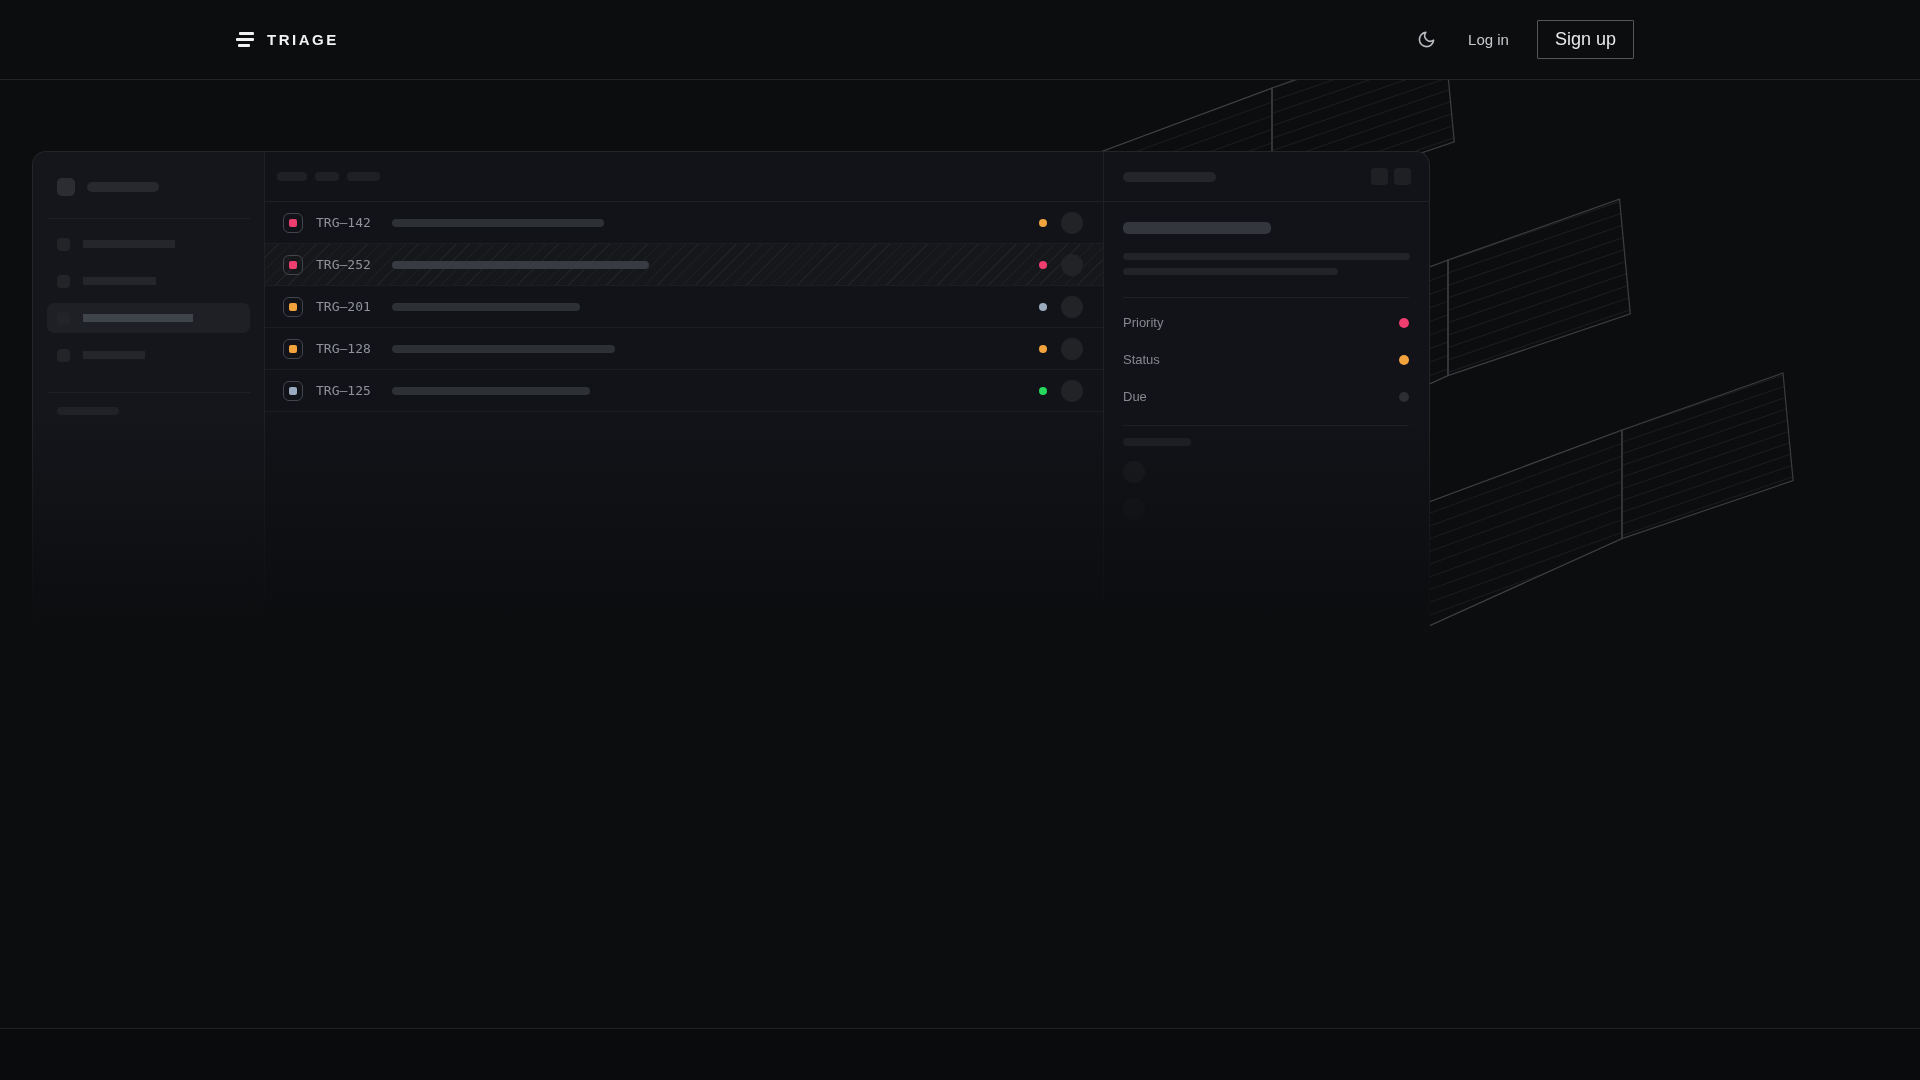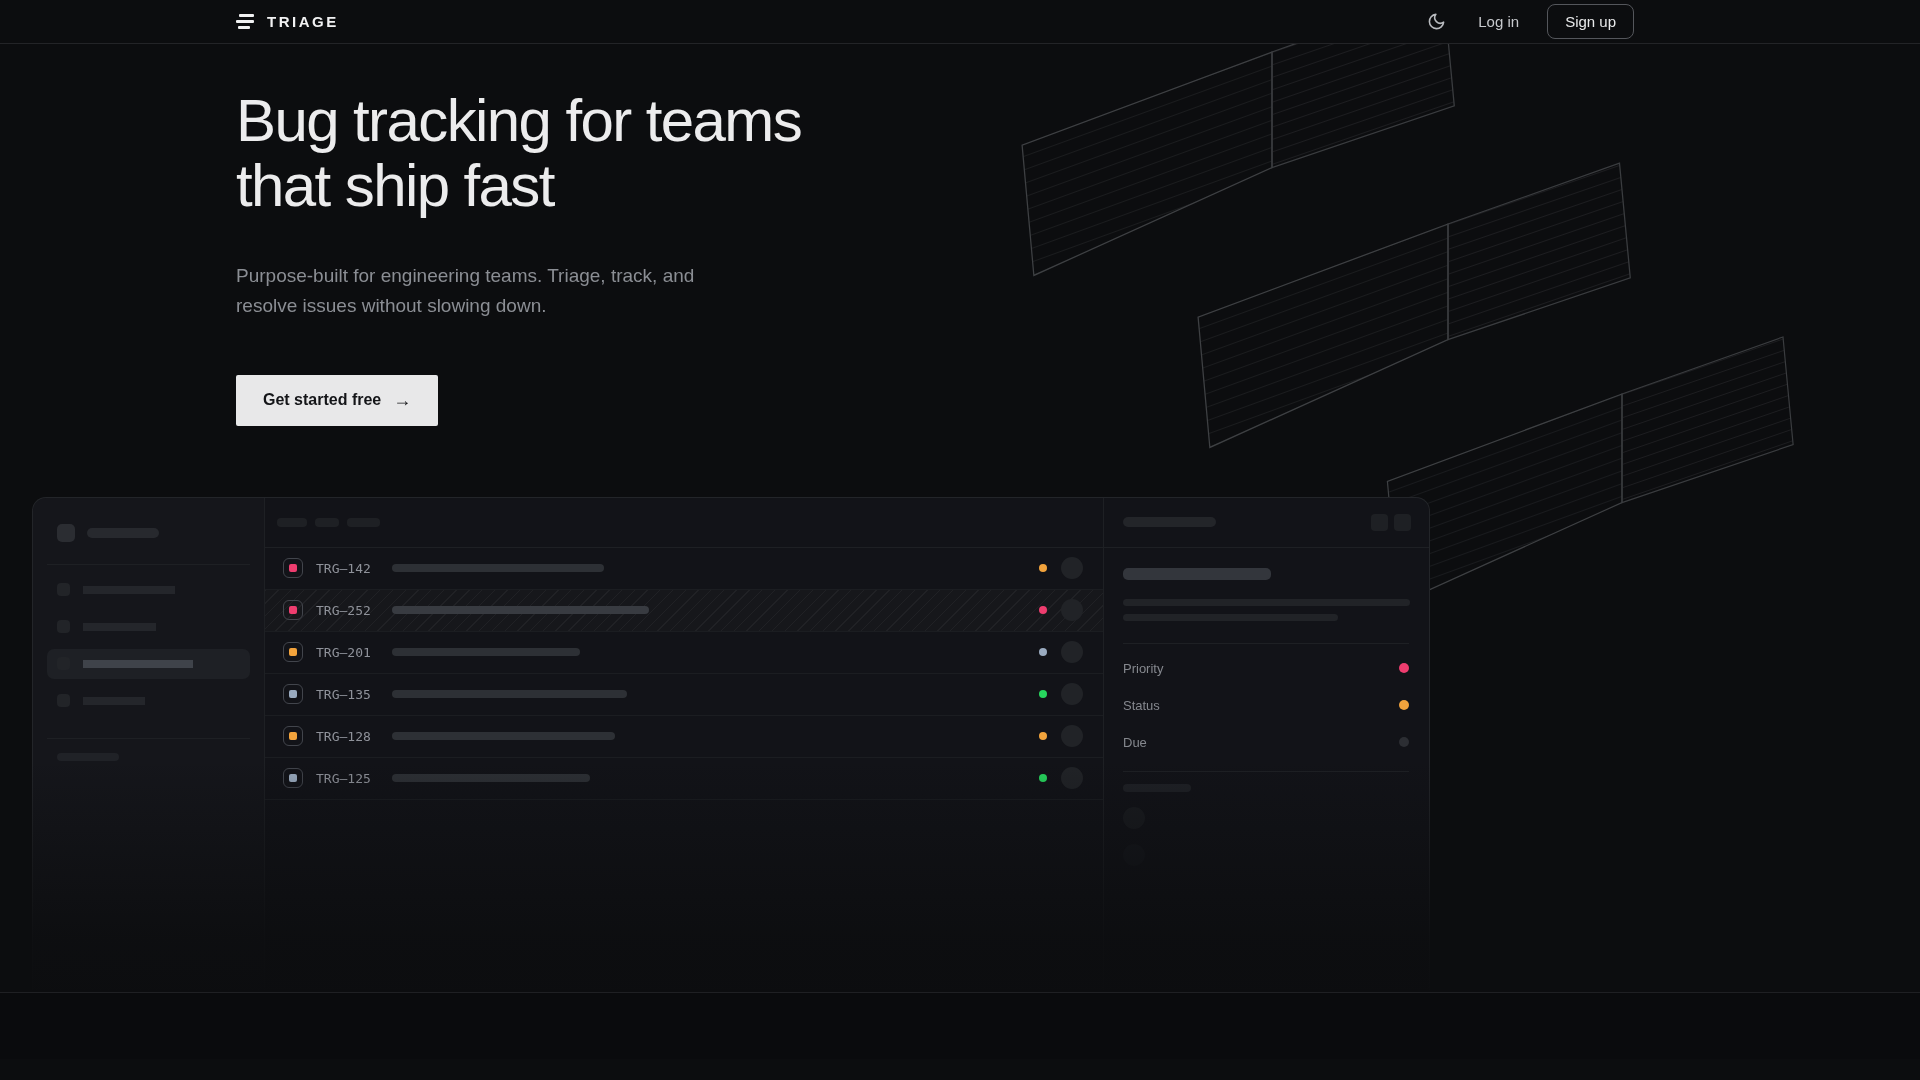--- a/index.html
+++ b/index.html
@@ -5,34 +5,34 @@
   * { margin:0; padding:0; box-sizing:border-box; }
   html,body { width:1920px; height:1080px; overflow:hidden; }
   body {
     background:#0c0d0f;
     font-family:"Liberation Sans","DejaVu Sans",sans-serif;
     color:#ebebec;
   }
   .container { width:1398px; margin-left:236px; }
 
   
-  .nav { height:44px; border-bottom:1px solid #232427; position:relative; z-index:5; background:#0c0d0f; }
+  .nav { height:80px; border-bottom:1px solid #232427; position:relative; z-index:5; background:#0c0d0f; }
   .nav-inner { height:100%; display:flex; align-items:center; justify-content:space-between; }
   .brand { display:flex; align-items:center; gap:11px; cursor:pointer; }
   .logo-icon { display:flex; flex-direction:column; gap:3px; width:20px; }
   .logo-icon i { display:block; height:3px; border-radius:1px; background:#f1f1f2; }
   .logo-icon i:nth-child(1){ width:15px; margin-left:3px; }
   .logo-icon i:nth-child(2){ width:18px; }
   .logo-icon i:nth-child(3){ width:12px; margin-left:2px; }
   .brand-name { font-size:15px; font-weight:700; letter-spacing:2.5px; color:#f2f2f3; }
   .nav-right { display:flex; align-items:center; gap:28px; }
   .theme-btn { background:none; border:none; cursor:pointer; display:flex; align-items:center; padding:4px; }
   .login { font-size:15px; color:#c7c9cd; text-decoration:none; cursor:pointer; }
-  .signup-btn { background:transparent; border:1px solid #54565b; color:#e9eaeb; font-size:15px;
-    padding:8px 17px; border-radius:8px; cursor:pointer; font-family:inherit; }
+  .signup-btn { background:transparent; border:1px solid #54565b; color:#e9eaeb; font-size:18px;
+    padding:8px 17px; border-radius:1px; cursor:pointer; font-family:inherit; }
 
   
   .main { position:relative; overflow:hidden; height:949px; border-bottom:1px solid #1f2023; }
   .deco { position:absolute; top:0; left:0; z-index:0; pointer-events:none; }
   .hero { position:relative; z-index:1; padding-top:44px; }
   .hero h1 { font-size:60px; line-height:1.09; font-weight:500; letter-spacing:-1.6px; color:#ececed; }
   .hero p { margin-top:42px; font-size:19px; line-height:30px; color:#8b8e94; max-width:480px; }
   .cta { margin-top:54px; display:inline-flex; align-items:center; gap:12px; background:#e8e8e9; color:#141518;
     border:none; font-size:16px; font-weight:600; font-family:inherit; padding:0 27px; height:51px;
     border-radius:2px; cursor:pointer; }
@@ -140,28 +140,20 @@
       <g id="slab">
         <polygon points="0,0 -255,95 -243,228 0,118" fill="url(#hatchA)" stroke="#3e4043" stroke-width="1.3"></polygon>
         <polygon points="0,0 175,-62 186,55 0,118" fill="url(#hatchB)" stroke="#3a3c3f" stroke-width="1.3"></polygon>
       </g>
     </defs>
     <use href="#slab" transform="translate(1272,8) scale(0.98)"></use>
     <use href="#slab" transform="translate(1448,180) scale(0.98)"></use>
     <use href="#slab" transform="translate(1622,350) scale(0.92)"></use>
   </svg>
 
-  <section class="hero container">
-    <h1><span>Bug tracking for teams</span><br><span>that ship fast</span></h1>
-    <p>Purpose-built for engineering teams. Triage, track, and resolve issues without slowing down.</p>
-    <button class="cta">
-      <span>Get started free</span>
-      <span class="arrow">→</span>
-    </button>
-  </section>
 
   <div class="mockup-wrap container">
     <div class="mockup">
 
       <div class="m-side">
         <div class="ws-row">
           <span class="ws-sq"></span>
           <span class="ws-bar skel"></span>
         </div>
         <hr>
@@ -213,29 +205,20 @@
     <span class="idot" style="background: rgb(238, 61, 111);"></span>
     <span class="iavatar"></span>
   </div>
             <div class="row">
     <span class="iicon">
                 <i style="background: rgb(242, 163, 60);"></i>
               </span>
     <span class="iid">TRG–201</span>
     <span class="ibar" style="width: 188px;"></span>
     <span class="idot" style="background: rgb(154, 171, 192);"></span>
-    <span class="iavatar"></span>
-  </div>
-            <div class="row">
-    <span class="iicon">
-                <i style="background: rgb(154, 171, 192);"></i>
-              </span>
-    <span class="iid">TRG–135</span>
-    <span class="ibar" style="width: 235px;"></span>
-    <span class="idot" style="background: rgb(39, 215, 94);"></span>
     <span class="iavatar"></span>
   </div>
             <div class="row">
     <span class="iicon">
                 <i style="background: rgb(242, 163, 60);"></i>
               </span>
     <span class="iid">TRG–128</span>
     <span class="ibar" style="width: 223px;"></span>
     <span class="idot" style="background: rgb(242, 163, 60);"></span>
     <span class="iavatar"></span>

